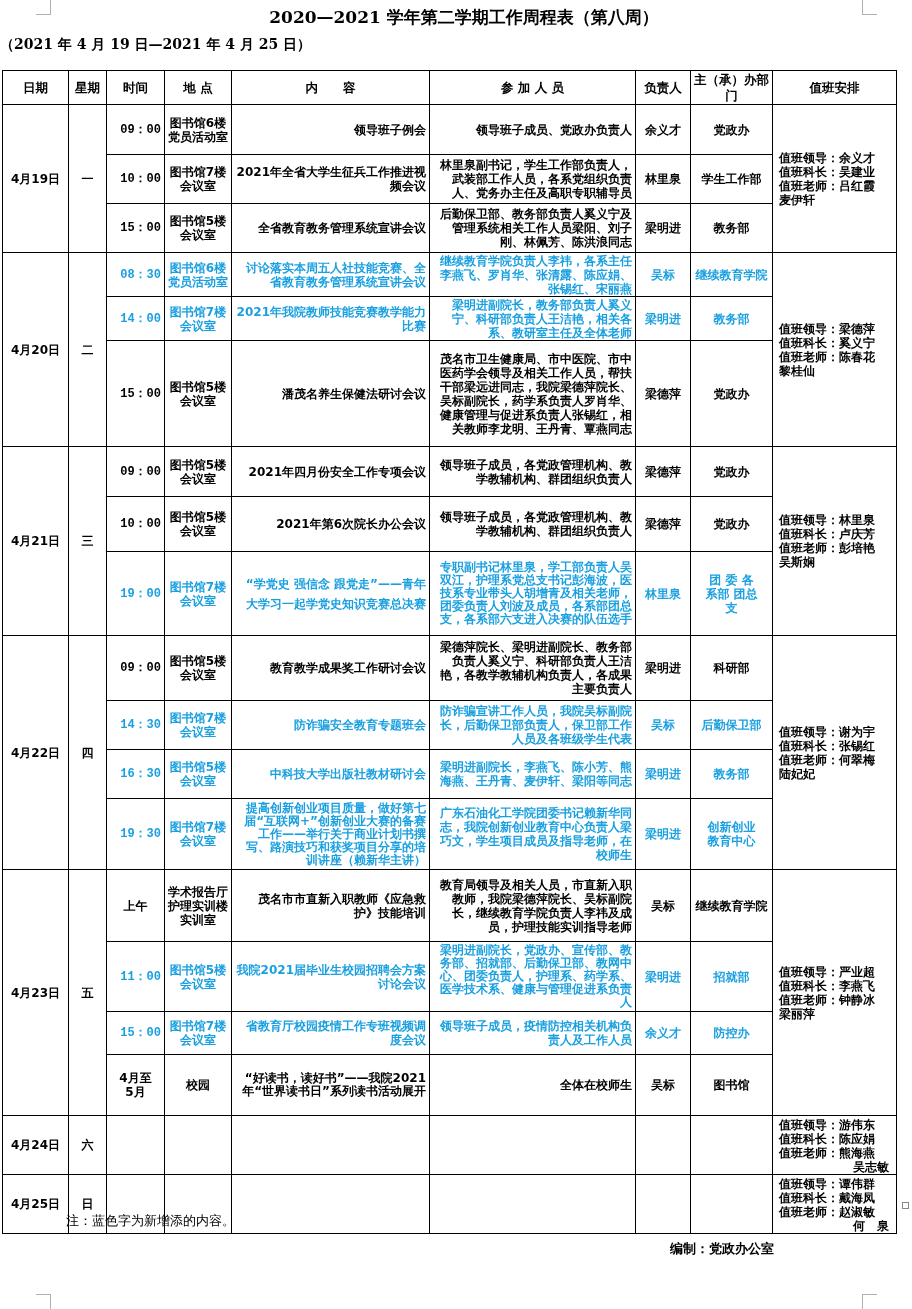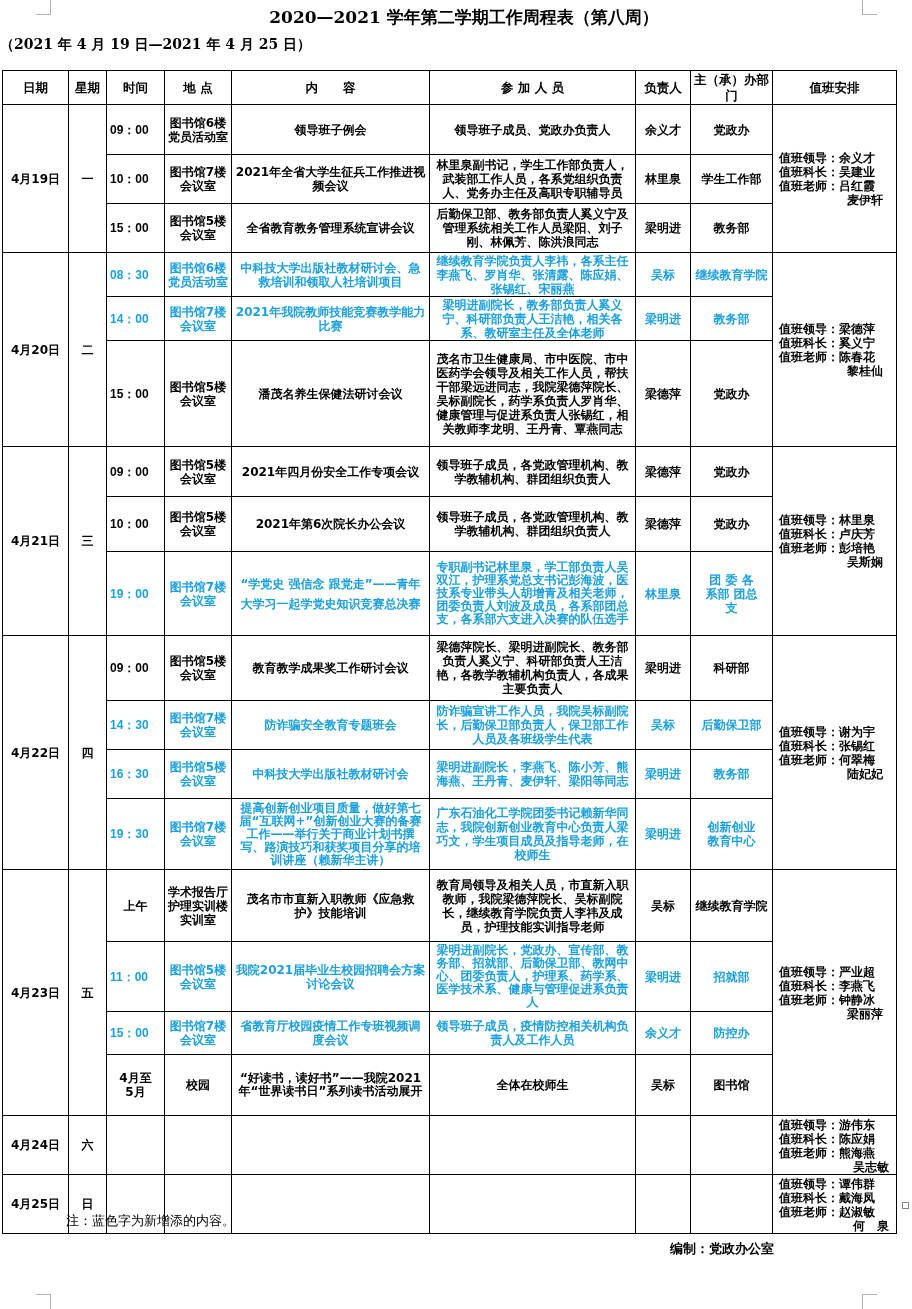--- a/index.html
+++ b/index.html
@@ -13,25 +13,25 @@
   .title { position:absolute; left:8px; width:912px; top:6px; text-align:center;
            font-family:"DejaVu Serif", serif; font-size:17px; font-weight:bold; letter-spacing:0px; }
   .subtitle { position:absolute; left:0; width:912px; top:36px; 
            font-family:"DejaVu Serif", serif; font-size:14px; font-weight:bold; }
   table.sched { position:absolute; left:2px; top:70px; width:894px; border-collapse:collapse;
                 table-layout:fixed; }
   table.sched td, table.sched th { border:1px solid #000; padding:0 3px; font-size:12px;
                 font-weight:bold; line-height:14px; vertical-align:middle; overflow:hidden; }
   table.sched th { height:33px; text-align:center; font-size:12.5px; }
   .ctr { text-align:center; }
-  .lft { text-align:center; }
+  .lft { text-align:right; }
   .blue { color:#1aa0e0; }
-  .time { font-family:Liberation Sans, sans-serif; font-size:12.5px; text-align:left; }
+  .time { font-family:Liberation Mono, monospace; font-size:12.5px; text-align:right; }
   .duty { font-size:12.5px; line-height:24px; padding-left:6px !important; }
-  .duty .indent { text-align:right; padding-right:10px; }
+  .duty .indent { text-align:left; padding-right:10px; }
   .duty-small { font-size:11px; line-height:11.5px; padding-left:6px !important; vertical-align:top !important; padding-top:2px !important; }
   .duty-small .indent { text-align:right; padding-right:4px; }
   .note { position:absolute; left:66px; top:1212px; font-size:13px; font-weight:normal; }
   .editor { position:absolute; left:670px; top:1240px; font-size:13px; font-weight:bold; }
   .tiny-mark { position:absolute; left:902px; top:1202px; width:5px; height:5px; border:1px solid #888; }
 </style>
 </head>
 <body>
 
 <div class="corner c-tl"></div>
@@ -100,21 +100,21 @@
       <td class="lft">后勤保卫部、教务部负责人奚义宁及管理系统相关工作人员梁阳、刘子刚、林佩芳、陈洪浪同志</td>
       <td class="ctr">梁明进</td>
       <td class="ctr">教务部</td>
     </tr>
 
     <tr style="height:44px">
       <td rowspan="3" class="ctr">4月20日</td>
       <td rowspan="3" class="ctr">二</td>
       <td class="time blue">08：30</td>
       <td class="ctr blue">图书馆6楼党员活动室</td>
-      <td class="lft blue">中科技大学出版社教材研讨会、急救培训和领取人社培训项目</td>
+      <td class="lft blue">讨论落实本周五人社技能竞赛、全省教育教务管理系统宣讲会议</td>
       <td class="lft blue">继续教育学院负责人李祎，各系主任李燕飞、罗肖华、张清露、陈应娟、张锡红、宋丽燕</td>
       <td class="ctr blue">吴标</td>
       <td class="ctr blue">继续教育学院</td>
       <td rowspan="3" class="duty">
         <div>值班领导：梁德萍</div>
         <div>值班科长：奚义宁</div>
         <div>值班老师：陈春花</div>
         <div class="indent">黎桂仙</div>
       </td>
     </tr>

